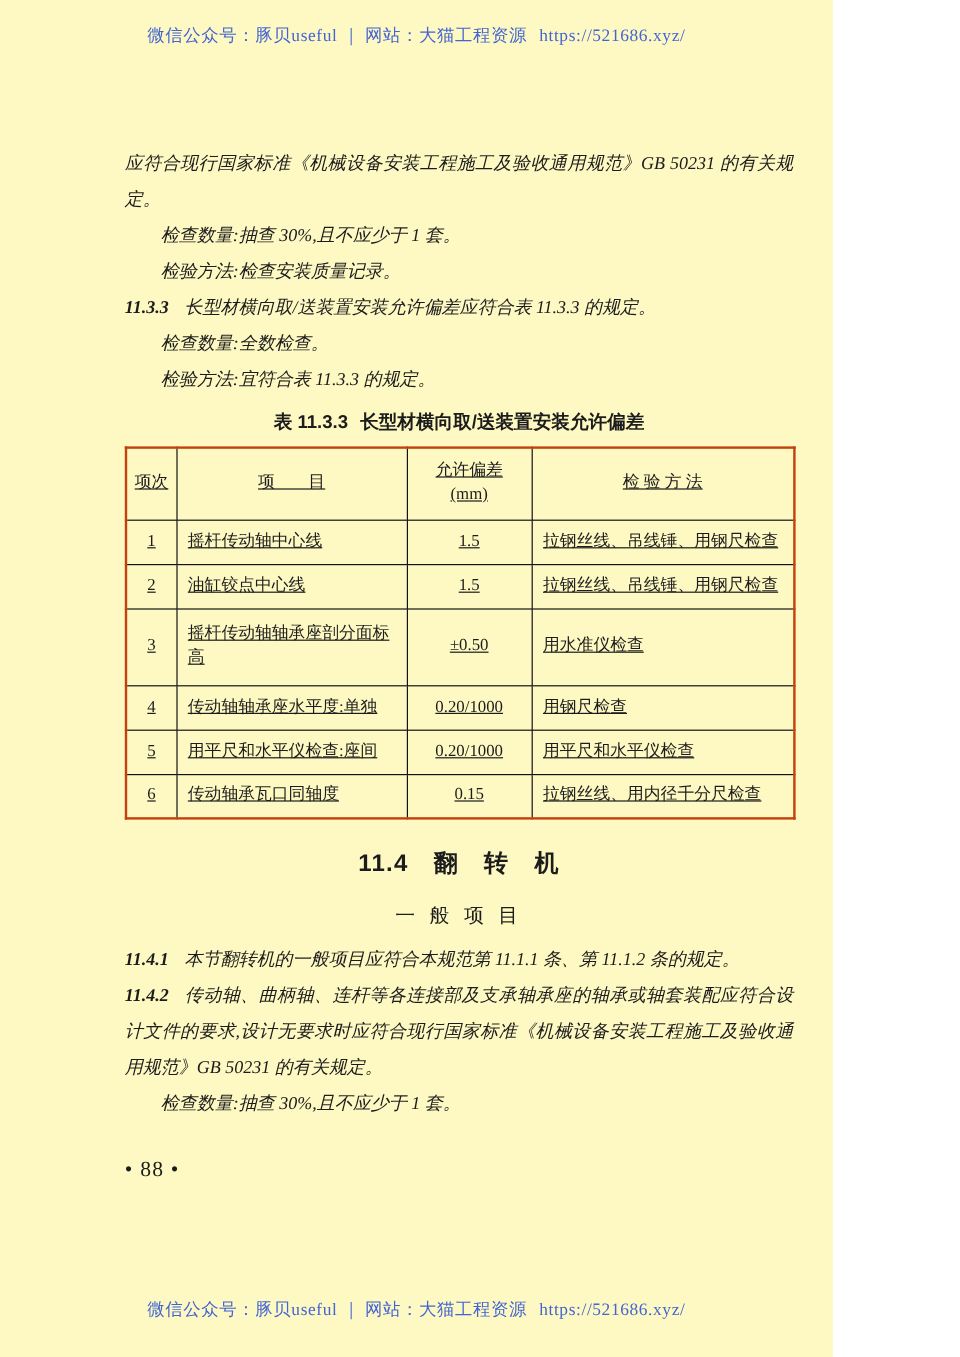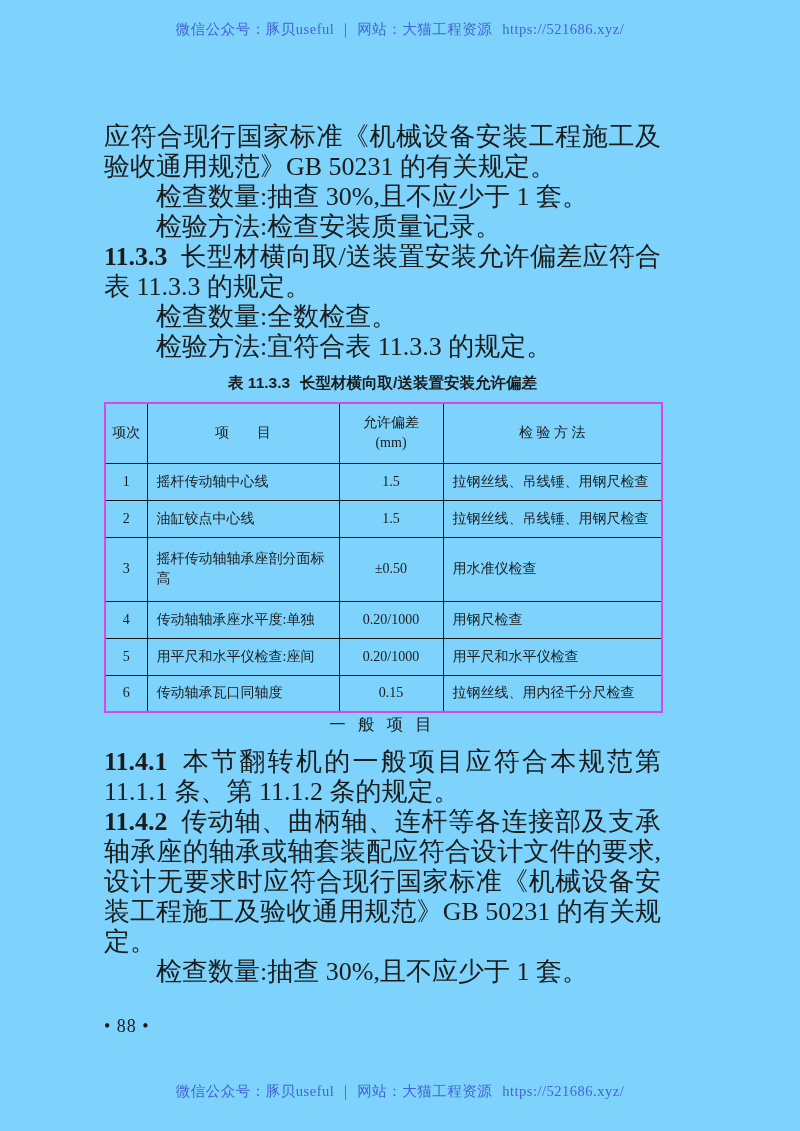--- a/index.html
+++ b/index.html
@@ -1,20 +1,20 @@
 <!DOCTYPE html>
 <html><head>
 <meta charset="utf-8">
 <style>
   * { margin:0; padding:0; box-sizing:border-box; }
   html,body { background:#ffffff; }
   .page {
     position:relative;
-    width:800px; height:1131px;
-    background:#7dd3fc;
+    width:694px; height:1131px;
+    background:#fef9c3;
     font-family:"Liberation Serif","DejaVu Serif",serif;
     color:#1c1c1c;
     overflow:hidden;
     padding-left:21px;
   }
   .watermark {
     position:absolute; left:0; width:100%;
     text-align:center;
     font-size:14.5px;
     color:#4365d2;
@@ -22,41 +22,42 @@
     font-family:"Liberation Serif","DejaVu Serif",serif;
   }
   .watermark.top { top:20px; }
   .watermark.bottom { top:1082px; }
   .watermark .wm-url { color:#4365d2; text-decoration:none; margin-left:6px; }
 
   .content {
     position:absolute; left:104px; top:122px; width:557px;
   }
   .para {
-    font-size:26px; line-height:30px;
-    text-align:justify; text-justify:inter-ideograph;
+    font-size:15px; line-height:30px;
+    text-align:justify; text-justify:inter-ideograph;font-style:italic;
   }
   .para.indent { text-indent:2em; }
   .clause-num { font-weight:bold; margin-right:13px; white-space:nowrap; }
 
   .table-caption {
     text-align:center;
     font-weight:bold;
     font-size:15.5px;
     line-height:24px;
     margin:9px 0 7px 0;
     font-family:"Liberation Sans","DejaVu Sans",sans-serif;
   }
   .table-caption .cap-label { margin-right:10px; }
 
   table.tol-table {
     width:557px;
     border-collapse:collapse;
-    border:2px solid #d946ef;
+    border:2px solid #c2410c;
     table-layout:fixed;
+    text-decoration:underline;
   }
   table.tol-table th, table.tol-table td {
     border:1px solid #141414;
     font-weight:normal;
     font-size:14px;
     line-height:20px;
     vertical-align:middle;
   }
   table.tol-table th { text-align:center; padding:4px 2px; }
   col.c-index { width:42px; }
@@ -174,20 +175,21 @@
         </tr>
         <tr class="row-std">
           <td class="cell-index">6</td>
           <td class="cell-item">传动轴承瓦口同轴度</td>
           <td class="cell-tol">0.15</td>
           <td class="cell-method">拉钢丝线、用内径千分尺检查</td>
         </tr>
       </tbody>
     </table>
 
+    <div class="section-heading">11.4　翻　转　机</div>
 
     <div class="sub-heading">一 般 项 目</div>
 
     <p class="para"><span class="clause-num">11.4.1</span><span>本节翻转机的一般项目应符合本规范第 11.1.1 条、第 11.1.2 条的规定。</span></p>
 
     <p class="para"><span class="clause-num">11.4.2</span><span>传动轴、曲柄轴、连杆等各连接部及支承轴承座的轴承或轴套装配应符合设计文件的要求,设计无要求时应符合现行国家标准《机械设备安装工程施工及验收通用规范》GB 50231 的有关规定。</span></p>
 
     <p class="para indent"><span>检查数量:抽查 30%,且不应少于 1 套。</span></p>
 
     <div class="page-number">• 88 •</div>

